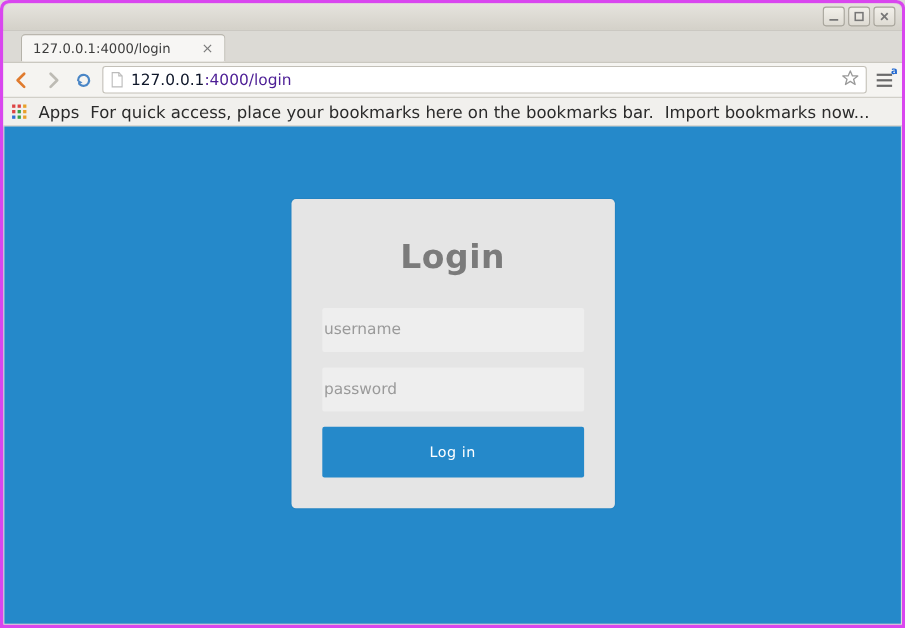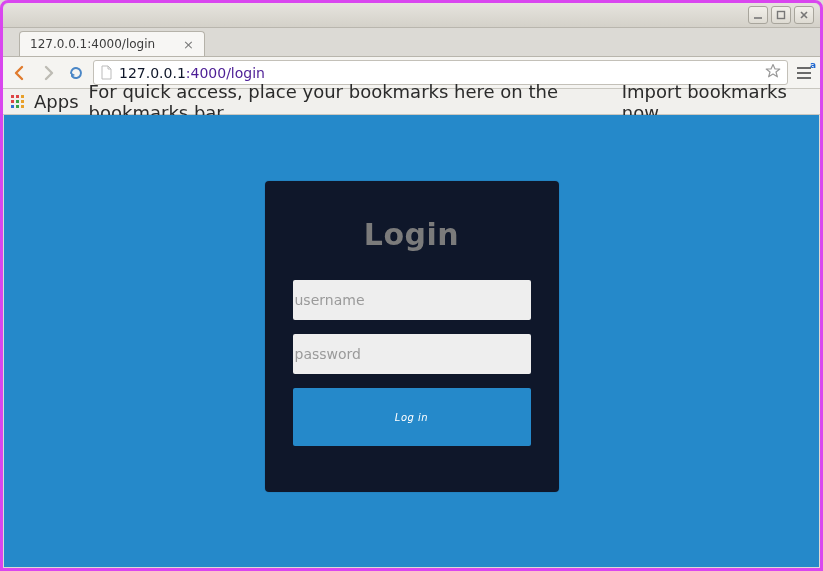--- a/index.html
+++ b/index.html
@@ -157,21 +157,21 @@
 
   
   .bookmarks {
     height: 26px;
     background: #f1f0ed;
     border-bottom: 1px solid #c9c7c0;
     display: flex;
     align-items: center;
     padding: 0 8px;
     gap: 10px;
-    font-size: 18px;
+    font-size: 15px;
     color: #2b2b2b;
     box-sizing: border-box;
   }
   .apps-icon {
     width: 14px;
     height: 14px;
     display: grid;
     grid-template-columns: repeat(3, 3px);
     grid-template-rows: repeat(3, 3px);
     gap: 2px;
@@ -196,23 +196,23 @@
     bottom: 1px;
     background: #2589ca;
     display: flex;
     align-items: flex-start;
     justify-content: center;
     padding-top: 66px;
     box-sizing: border-box;
   }
   .card {
     width: 294px;
-    background: #0f172a;
+    background: #e5e5e5;
     border-radius: 4px;
-    padding: 36px 28px 46px 28px;
+    padding: 36px 28px 28px 28px;
     box-sizing: border-box;
     box-shadow: 0 0 0 1px rgba(0,0,0,0.04);
   }
   .card h1 {
     margin: 0 0 28px 0;
     text-align: center;
     font-size: 30px;
     font-weight: bold;
     color: #7b7b7b;
     letter-spacing: 0.5px;
@@ -228,30 +228,29 @@
     outline: none;
     box-sizing: border-box;
     font-family: inherit;
     border-radius: 2px;
   }
   .field::placeholder {
     color: #9a9a9a;
   }
   .login-btn {
     width: 100%;
-    height: 58px;
+    height: 46px;
     background: #2589ca;
     color: #fff;
     border: none;
-    font-size: 10px;
+    font-size: 13px;
     letter-spacing: 0.5px;
     border-radius: 2px;
     cursor: pointer;
     font-family: inherit;
-    font-style: italic;
   }
 </style>
 </head>
 <body>
 
 <div class="window">
 
   <div class="titlebar">
     <div class="win-controls">
       <div class="win-btn">

